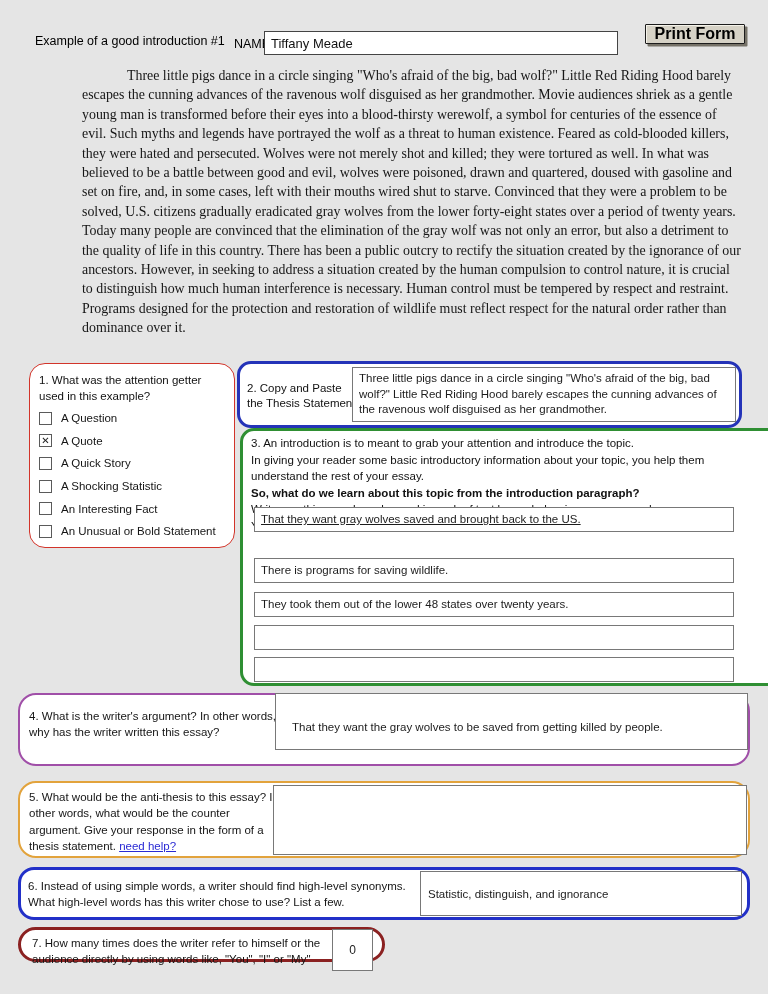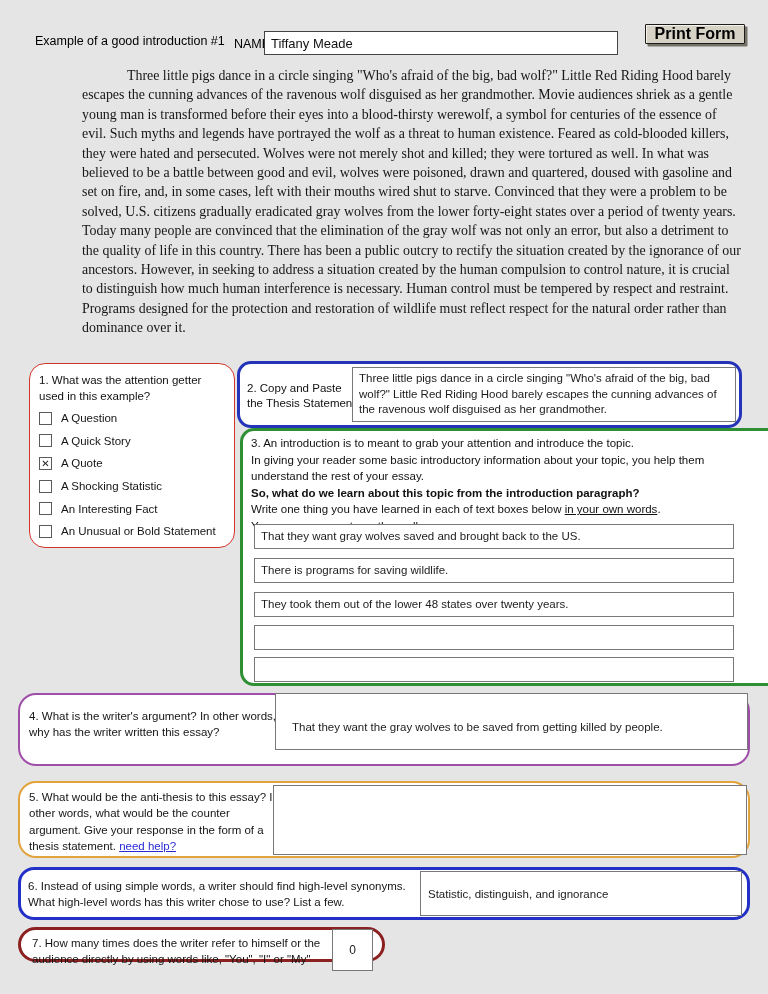--- a/index.html
+++ b/index.html
@@ -49,21 +49,21 @@
   
   .q2 { left:237px; top:361px; width:505px; height:67px; border:3px solid #2433b8; border-radius:14px; }
   .q2 .q2-label { position:absolute; left:7px; top:17px; width:112px; font-size:11.5px; line-height:15px; }
   .q2 .q2-value { left:112px; top:3px; width:384px; height:55px; padding:3px 6px; line-height:15.6px; }
   
   .q3 { left:240px; top:428px; width:574px; height:258px; border:3px solid #2f8f33; border-radius:14px; }
   .q3 .q3-text { position:absolute; left:8px; top:4px; width:492px; font-size:11.5px; line-height:16.6px; }
   .q3 .bold { font-weight:bold; }
   .und { text-decoration:underline; }
   .q3 .ans { left:11px; width:480px; height:25px; line-height:22px; padding-left:6px; }
-  .q3 .a1 { top:93px; }
+  .q3 .a1 { top:76px;text-decoration:underline; }
   .q3 .a2 { top:127px; }
   .q3 .a3 { top:161px; }
   .q3 .a4 { top:194px; }
   .q3 .a5 { top:226px; }
   
   .q4 { left:18px; top:693px; width:732px; height:73px; border:2px solid #a04fa8; border-radius:18px; }
   .q4 .qlabel { left:9px; top:13px; width:248px; }
   .q4 .q4-value { left:255px; top:-2px; width:473px; height:57px; padding:27px 8px 0 16px; }
   
   .q5 { left:18px; top:781px; width:732px; height:77px; border:2px solid #e2a33c; border-radius:18px; }
@@ -92,26 +92,26 @@
   <p class="essay">Three little pigs dance in a circle singing "Who's afraid of the big, bad wolf?" Little Red Riding Hood barely escapes the cunning advances of the ravenous wolf disguised as her grandmother. Movie audiences shriek as a gentle young man is transformed before their eyes into a blood-thirsty werewolf, a symbol for centuries of the essence of evil. Such myths and legends have portrayed the wolf as a threat to human existence. Feared as cold-blooded killers, they were hated and persecuted. Wolves were not merely shot and killed; they were tortured as well. In what was believed to be a battle between good and evil, wolves were poisoned, drawn and quartered, doused with gasoline and set on fire, and, in some cases, left with their mouths wired shut to starve. Convinced that they were a problem to be solved, U.S. citizens gradually eradicated gray wolves from the lower forty-eight states over a period of twenty years. Today many people are convinced that the elimination of the gray wolf was not only an error, but also a detriment to the quality of life in this country. There has been a public outcry to rectify the situation created by the ignorance of our ancestors. However, in seeking to address a situation created by the human compulsion to control nature, it is crucial to distinguish how much human interference is necessary. Human control must be tempered by respect and restraint. Programs designed for the protection and restoration of wildlife must reflect respect for the natural order rather than dominance over it.</p>
 
   <div class="qbox q1">
     <div class="q1-label">1. What was the attention getter used in this example?</div>
     <div class="opts">
       <div class="opt">
         <span class="cb"></span>
         <span class="opt-label">A Question</span>
       </div>
       <div class="opt">
+        <span class="cb checked"></span>
+        <span class="opt-label">A Quote</span>
+      </div>
+      <div class="opt">
         <span class="cb"></span>
         <span class="opt-label">A Quick Story</span>
-      </div>
-      <div class="opt">
-        <span class="cb checked"></span>
-        <span class="opt-label">A Quote</span>
       </div>
       <div class="opt">
         <span class="cb"></span>
         <span class="opt-label">A Shocking Statistic</span>
       </div>
       <div class="opt">
         <span class="cb"></span>
         <span class="opt-label">An Interesting Fact</span>
       </div>
       <div class="opt">

